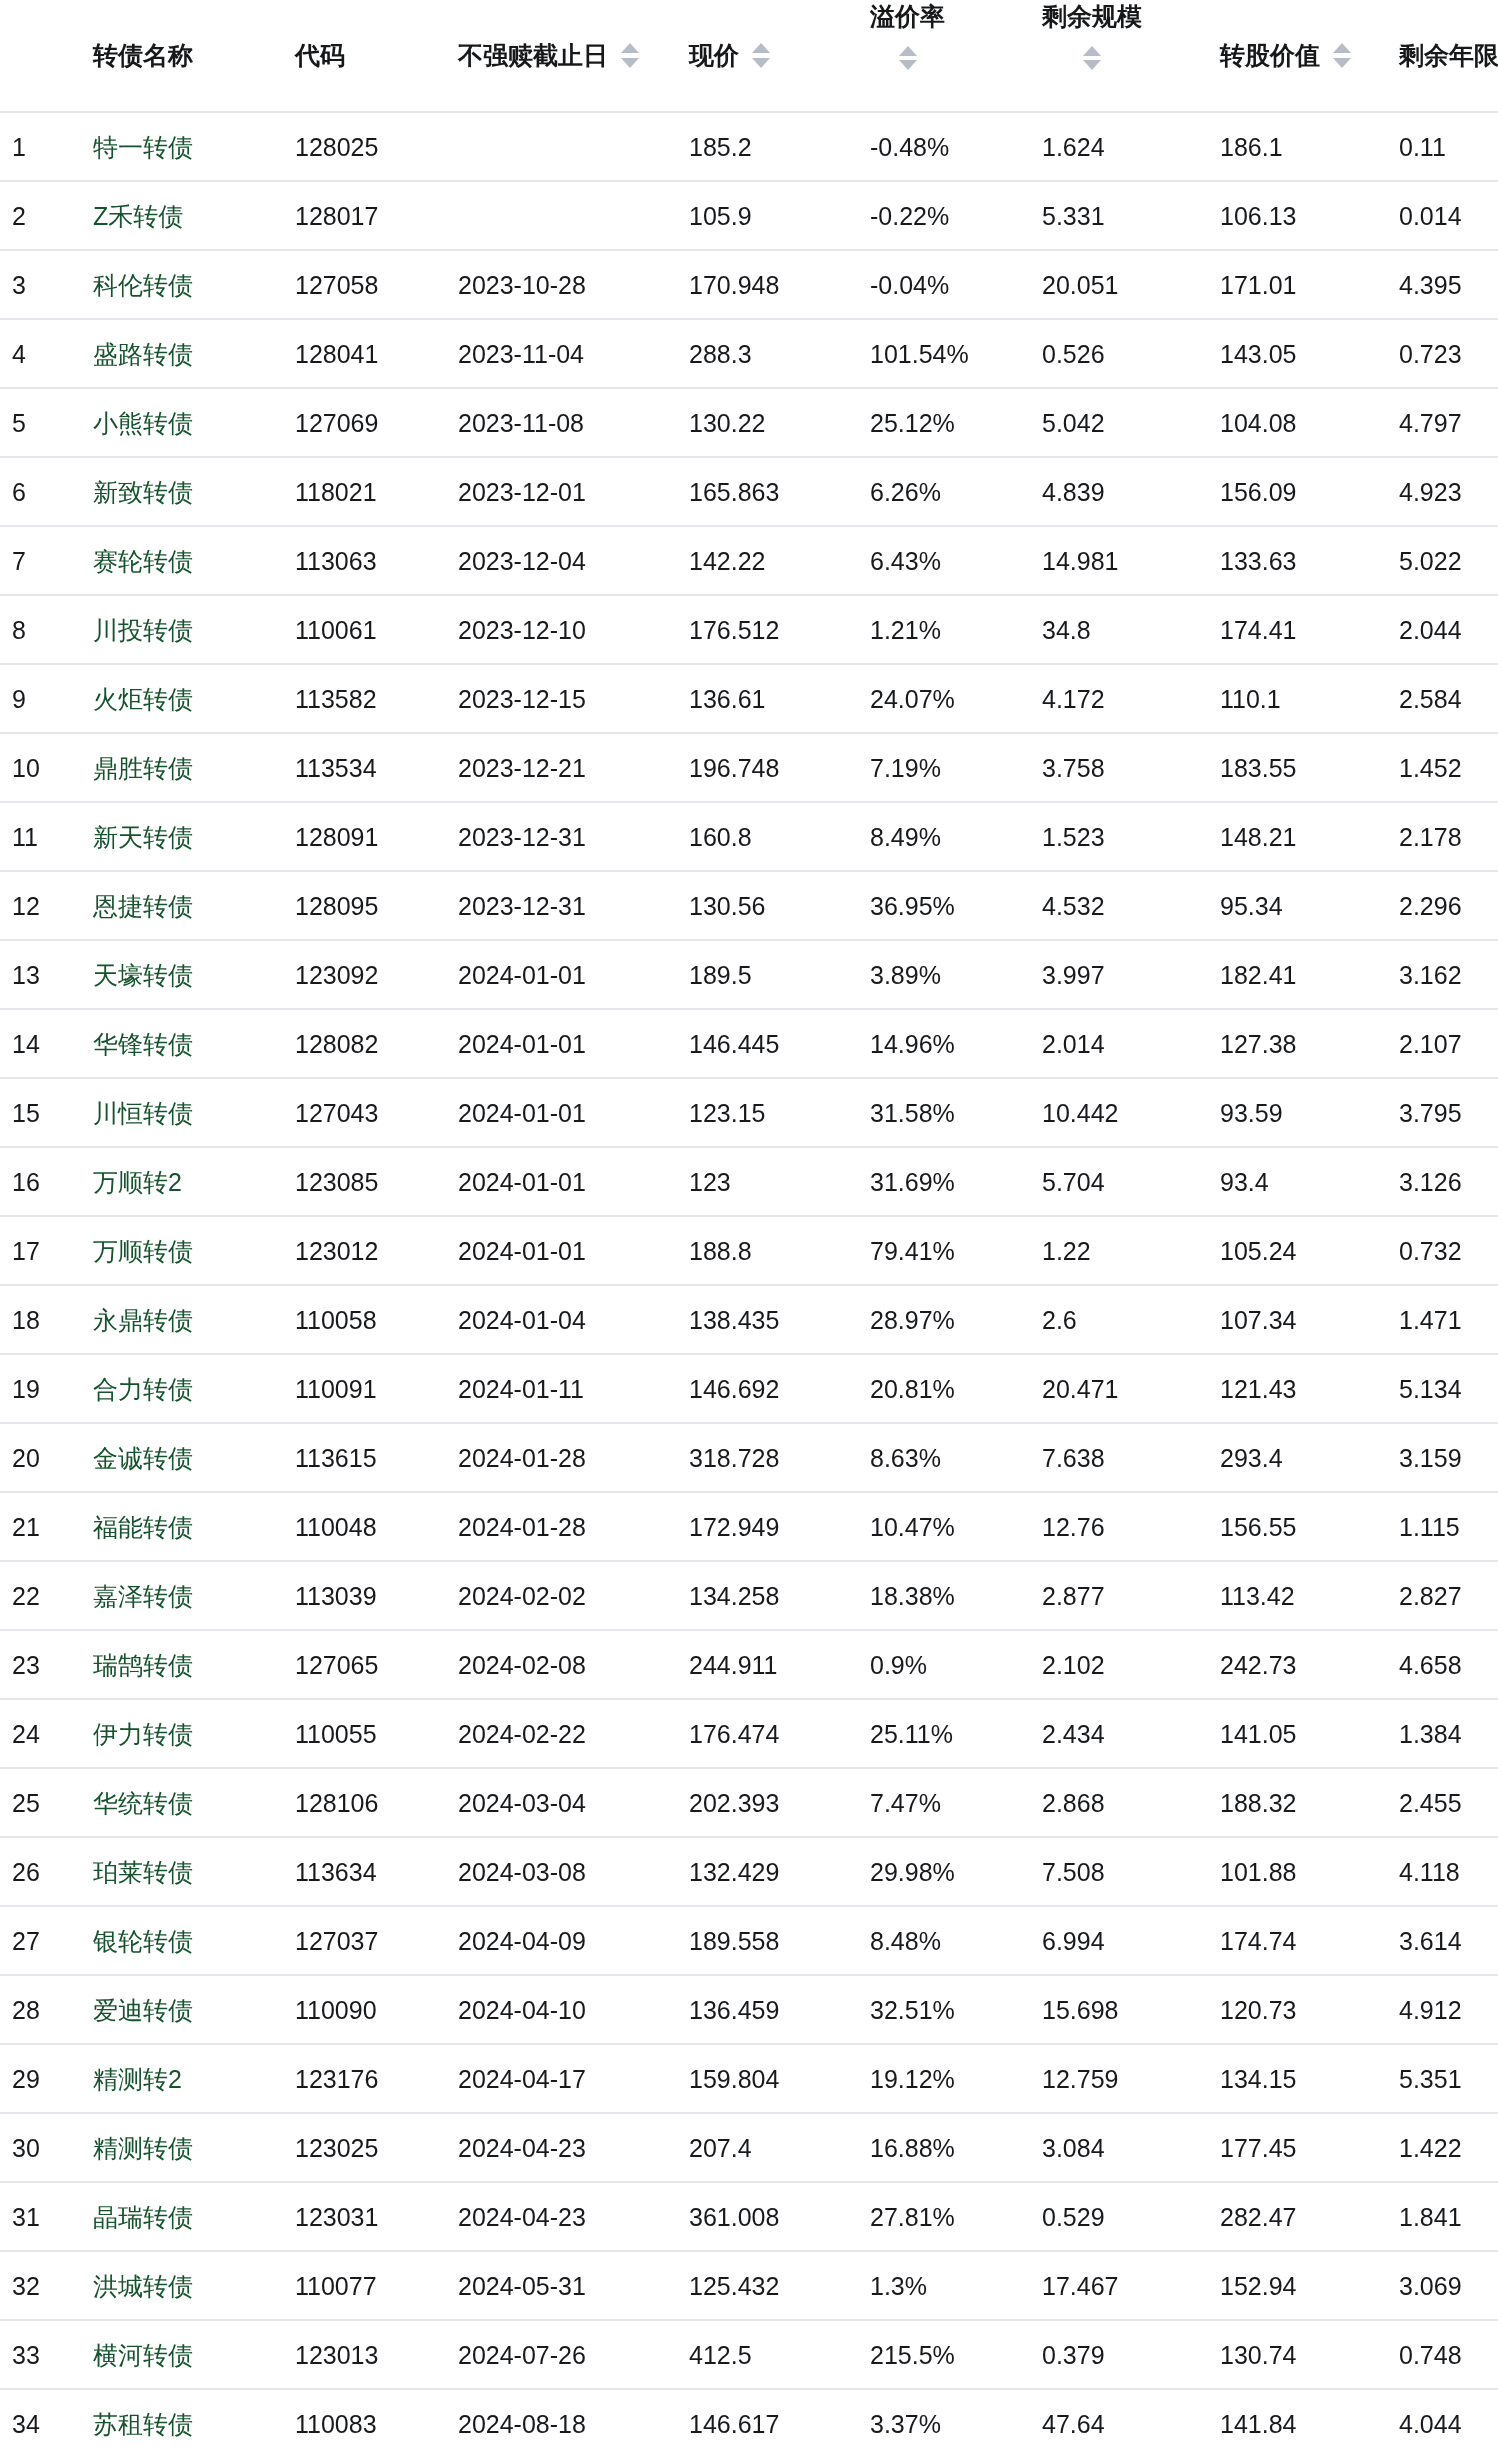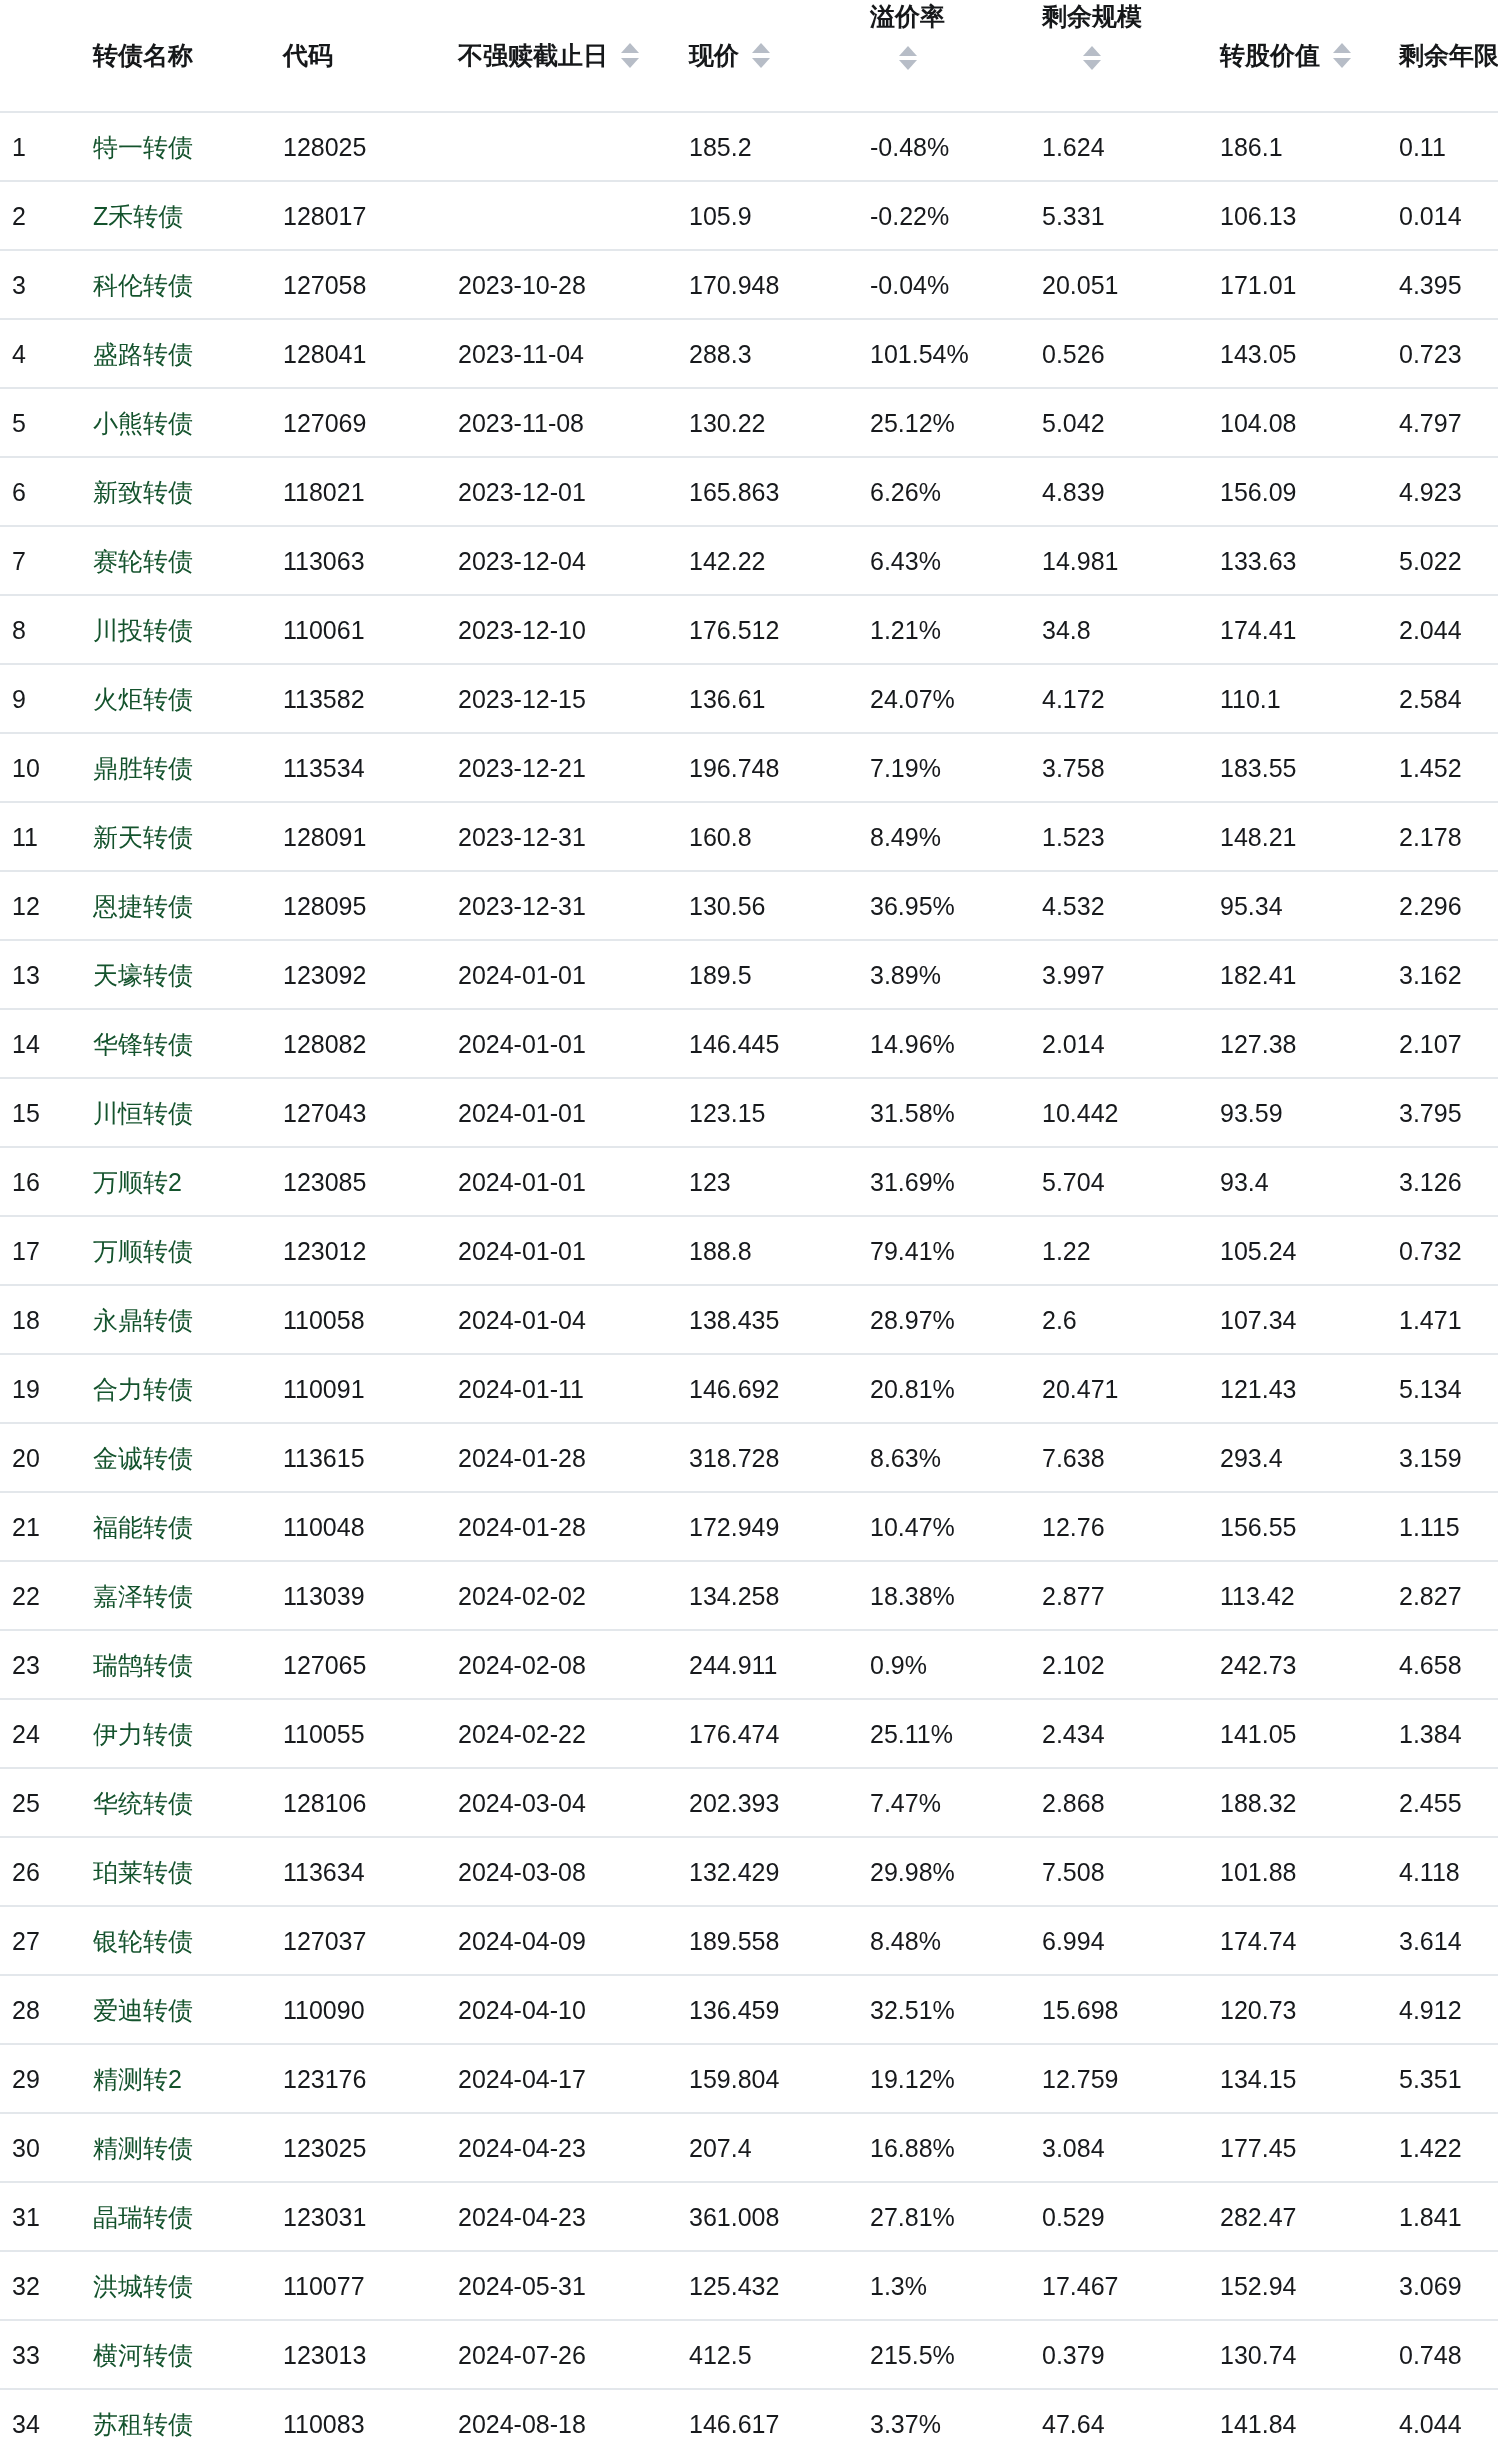--- a/index.html
+++ b/index.html
@@ -38,21 +38,21 @@
     background:#ffffff;
   }
   .cell{
     position:absolute;top:50%;transform:translateY(-50%);
     font-size:25px;color:#17191c;white-space:nowrap;
   }
   .cell.linkblue{color:#14532d;cursor:pointer;}
   
   .c-num    {left:12px;}
   .c-name   {left:93px;}
-  .c-code   {left:283px;text-align:right;}
+  .c-code   {left:295px;text-align:right;}
   .c-date   {left:458px;}
   .c-price  {left:689px;}
   .c-premium{left:870px;flex-direction:column;}
   .c-size   {left:1042px;flex-direction:column;}
   .c-conv   {left:1220px;}
   .c-years  {left:1399px;}
 </style>
 </head>
 <body>
 

